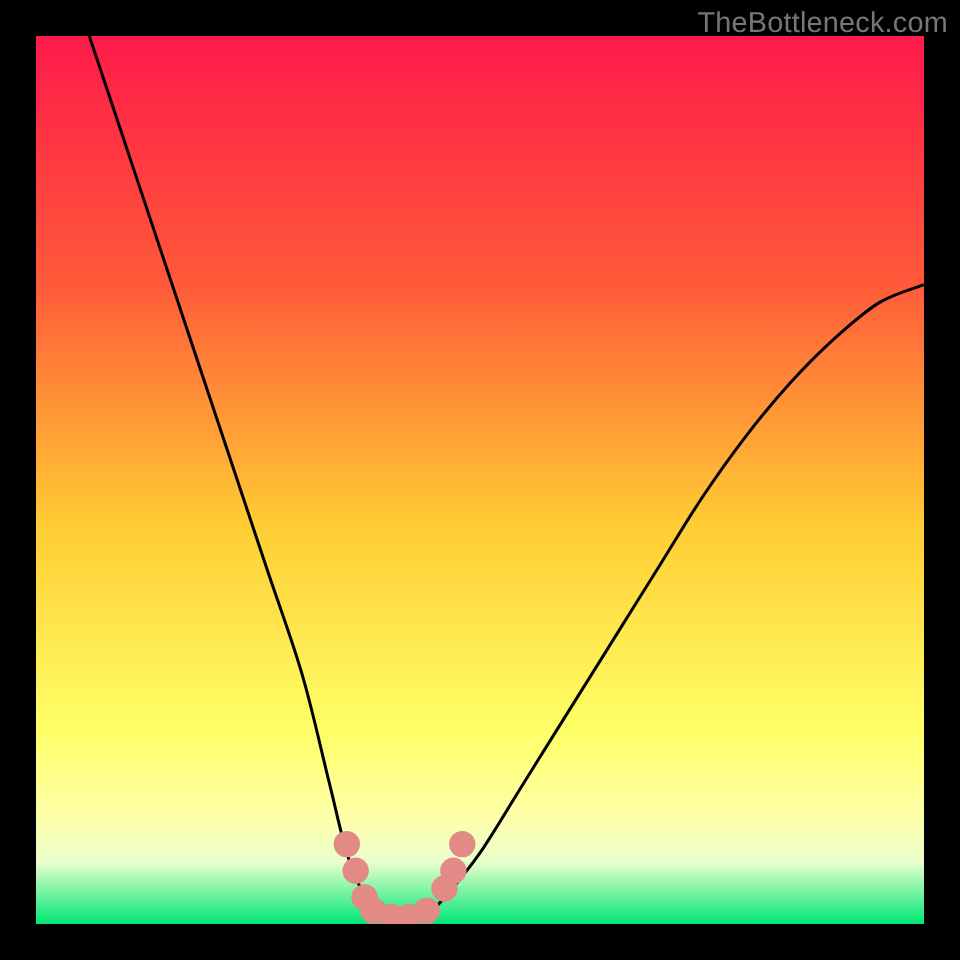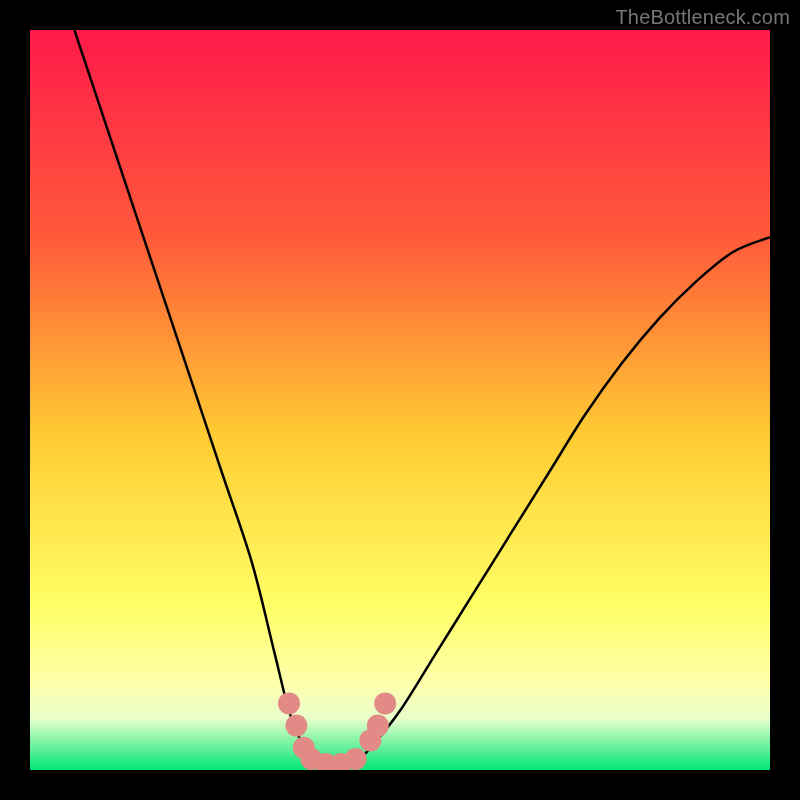--- a/index.html
+++ b/index.html
@@ -24,21 +24,21 @@
     top: 0;
     left: 0;
     width: 740px;
     height: 740px;
   }
   .watermark {
     position: absolute;
     top: 6px;
     right: 10px;
     color: #777;
-    font-size: 20px;
+    font-size: 24px;
     font-weight: 500;
     letter-spacing: 0.2px;
   }
 </style>
 </head>
 <body>
 
 <div class="watermark">TheBottleneck.com</div>
 
 <div class="frame">

